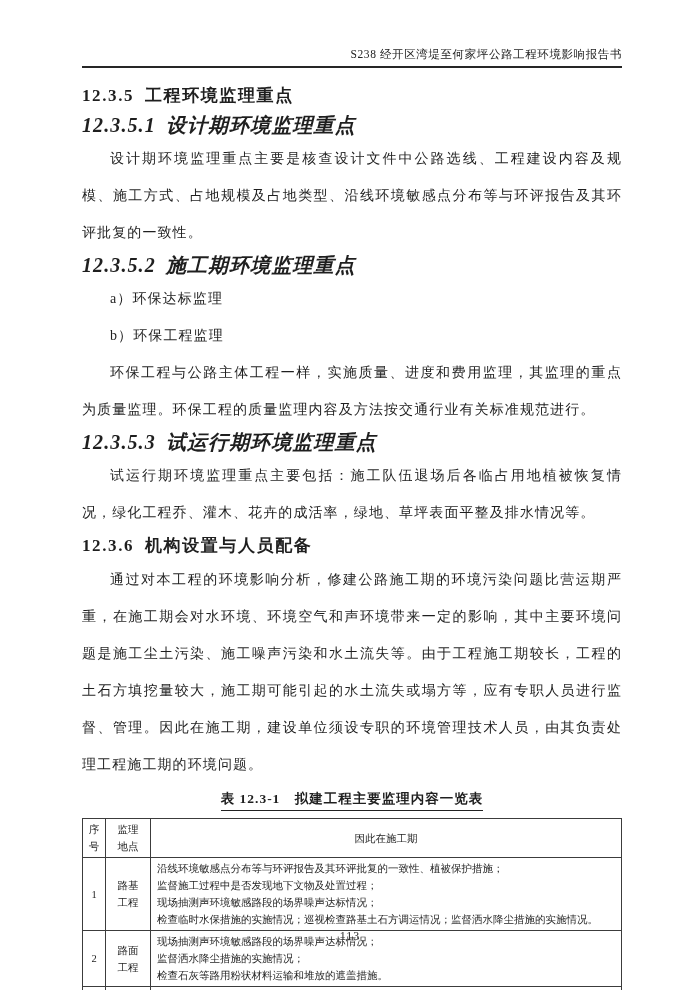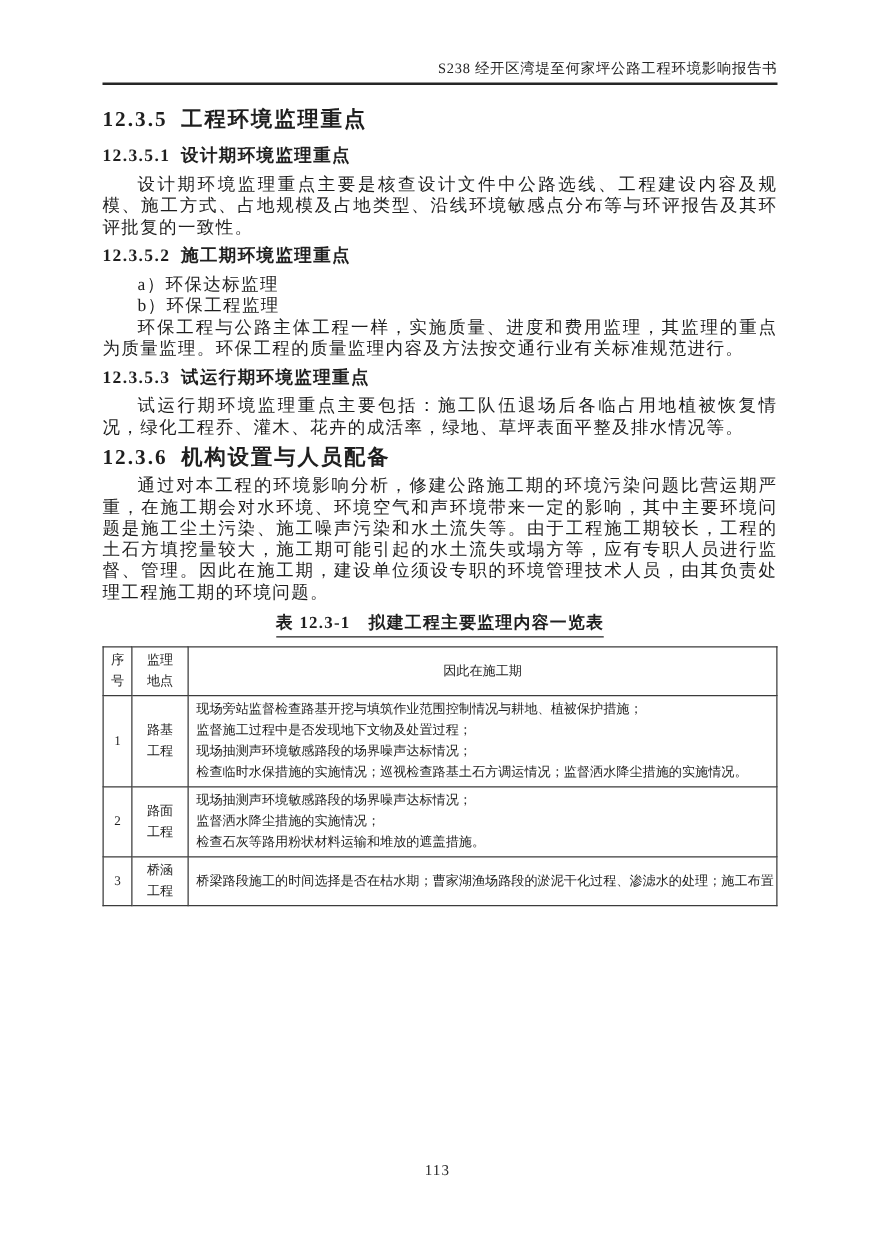--- a/index.html
+++ b/index.html
@@ -15,25 +15,25 @@
   .running-head {
     text-align:right; font-size:11.5px; letter-spacing:0.6px; color:#222;
     padding-bottom:4px; border-bottom:2px solid #262626; margin-bottom:13px;
   }
 
   .h1 {
     font-size:17px; font-weight:bold; line-height:30px;
     letter-spacing:1.6px; word-spacing:5px;
   }
   .h2 {
-    font-size:14px; font-weight:bold; line-height:29px;
-    letter-spacing:1.1px; word-spacing:4px;
+    font-size:20px; font-weight:bold; line-height:29px;
+    letter-spacing:1.1px; word-spacing:4px;font-style:italic;
   }
   .para {
-    font-size:14px; line-height:17px; letter-spacing:1.1px;
+    font-size:14px; line-height:37px; letter-spacing:1.1px;
     text-align:justify; text-indent:2em; text-justify:inter-character;
   }
   .para.label { text-align:left; }
 
   .tbl-title { text-align:center; margin:5px 0 7px 0; line-height:20px; }
   .tbl-title span {
     display:inline-block; font-size:13.5px; font-weight:bold;
     letter-spacing:1px; border-bottom:1.5px solid #222; padding-bottom:1px;
   }
 
@@ -105,21 +105,21 @@
         </td>
         <td class="c-head-main">因此在施工期</td>
       </tr>
 
       <tr>
         <td class="c-seq">1</td>
         <td class="c-loc">
           <div class="wrap-4">路基工程</div>
         </td>
         <td class="c-main">
-          <div class="tline">现场旁站监督检查路基开挖与填筑作业范围控制情况与耕地、植被保护措施；</div>
+          <div class="tline">沿线环境敏感点分布等与环评报告及其环评批复的一致性、植被保护措施；</div>
           <div class="tline">监督施工过程中是否发现地下文物及处置过程；</div>
           <div class="tline">现场抽测声环境敏感路段的场界噪声达标情况；</div>
           <div class="tline">检查临时水保措施的实施情况；巡视检查路基土石方调运情况；监督洒水降尘措施的实施情况。</div>
         </td>
       </tr>
 
       <tr>
         <td class="c-seq">2</td>
         <td class="c-loc">
           <div class="wrap-4">路面工程</div>

